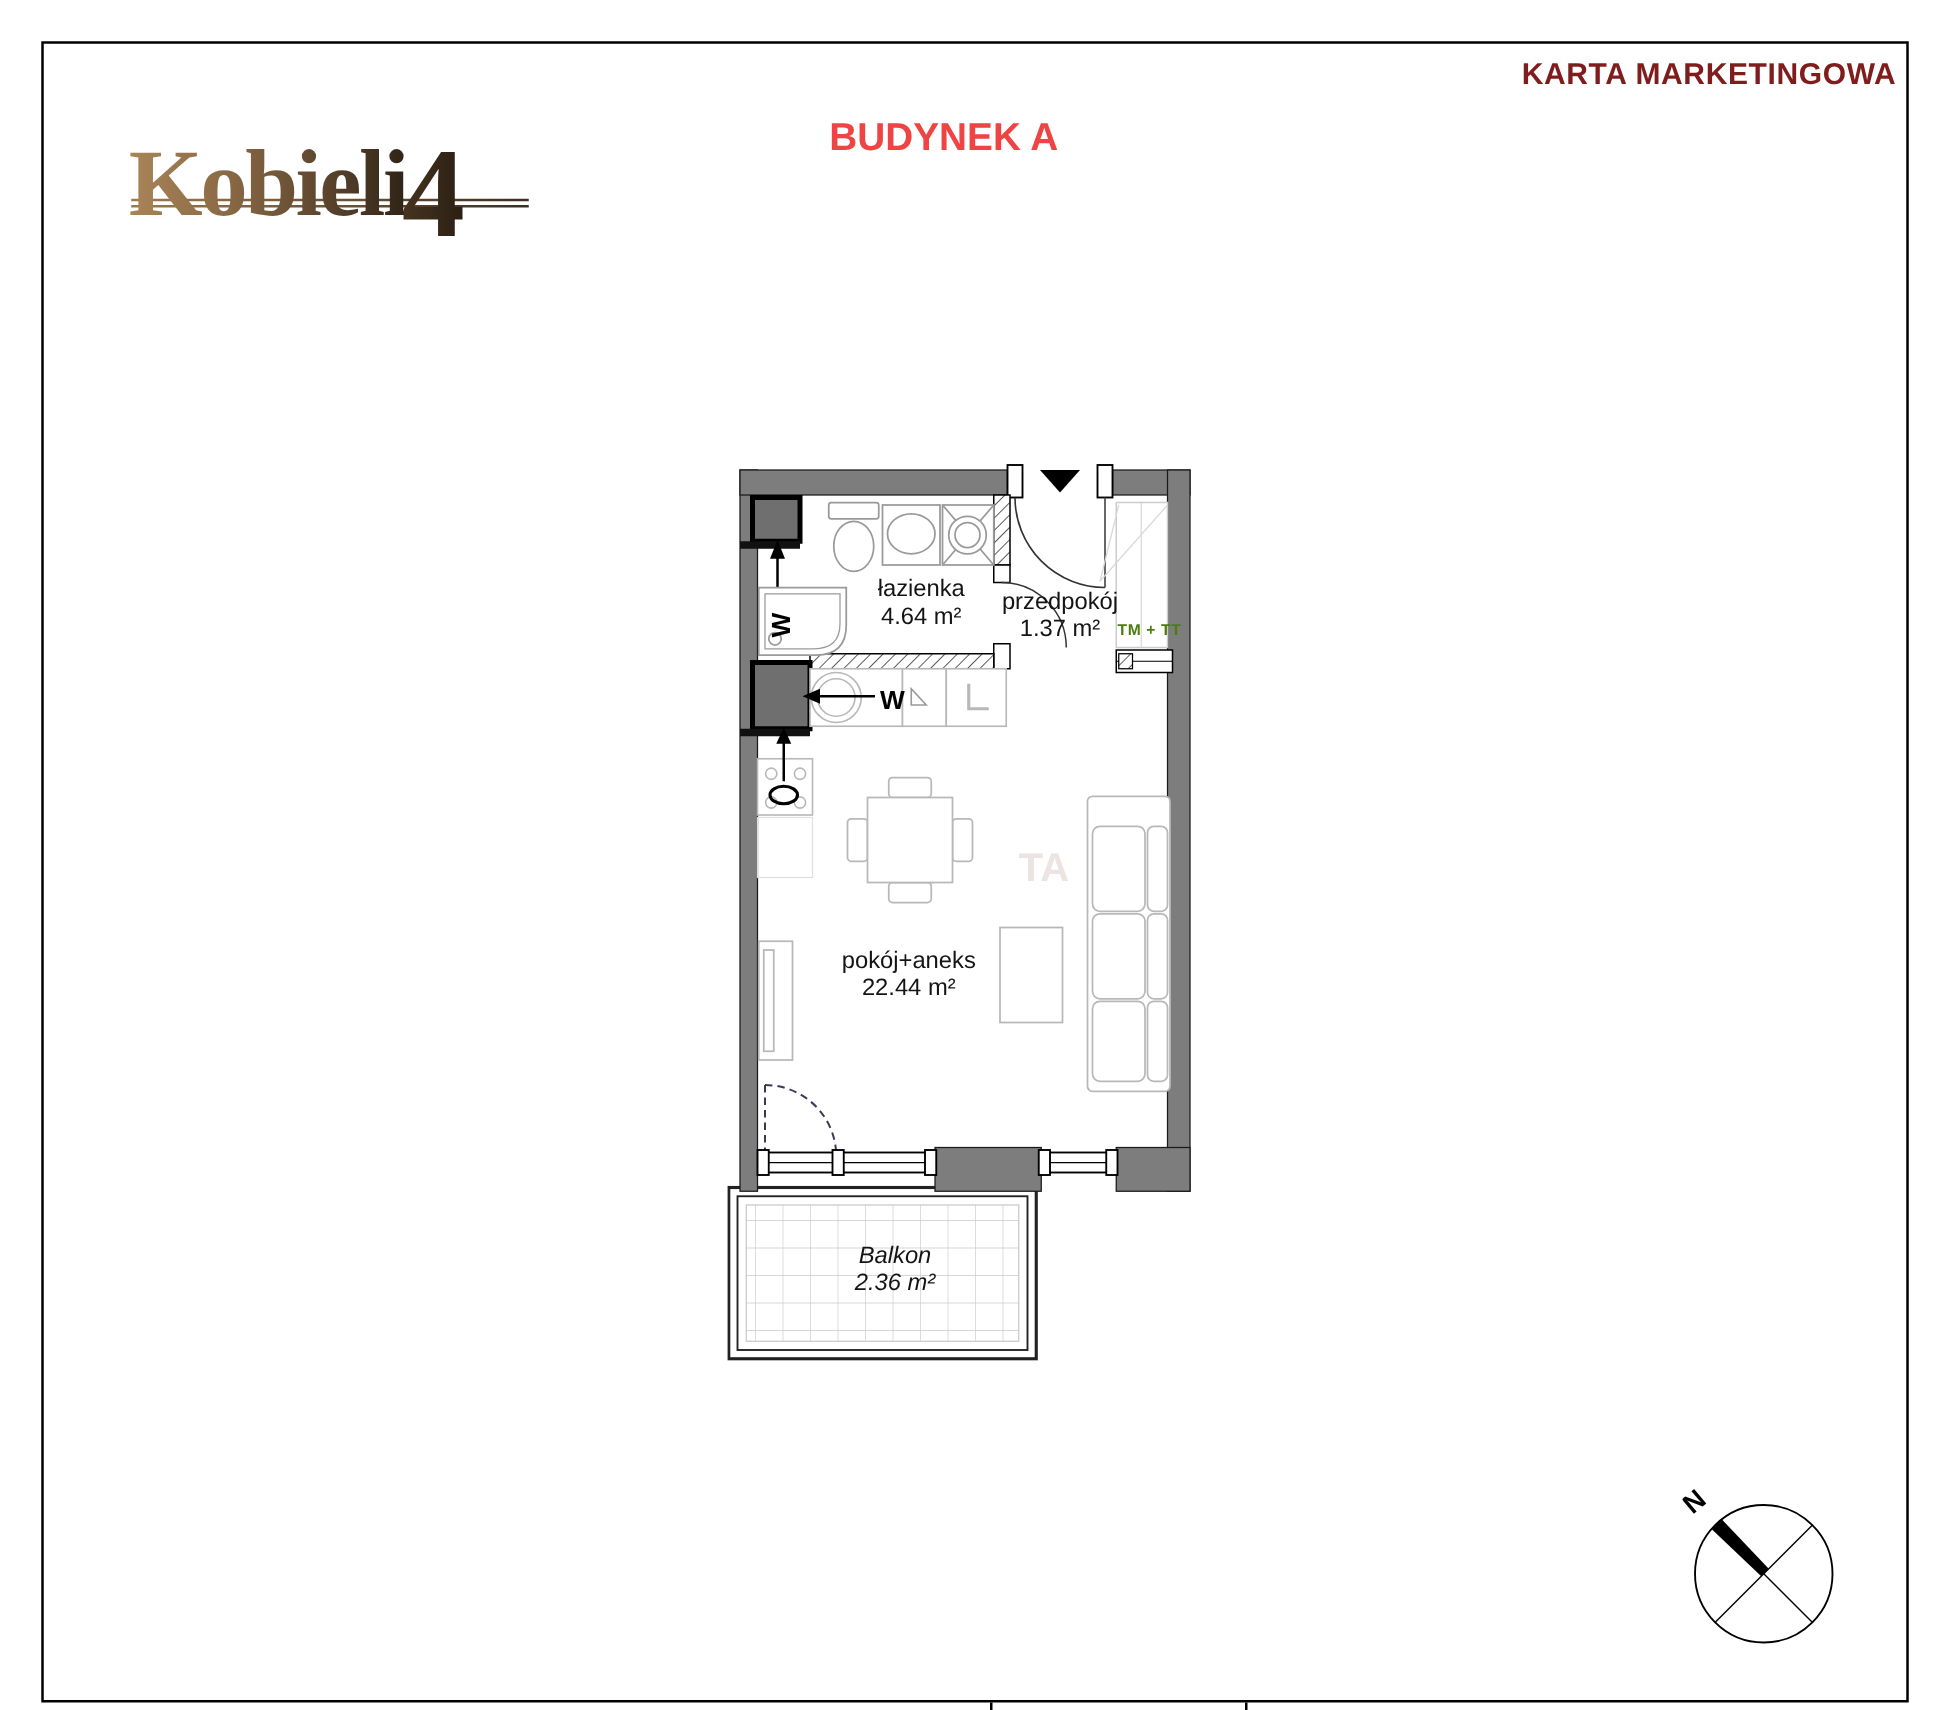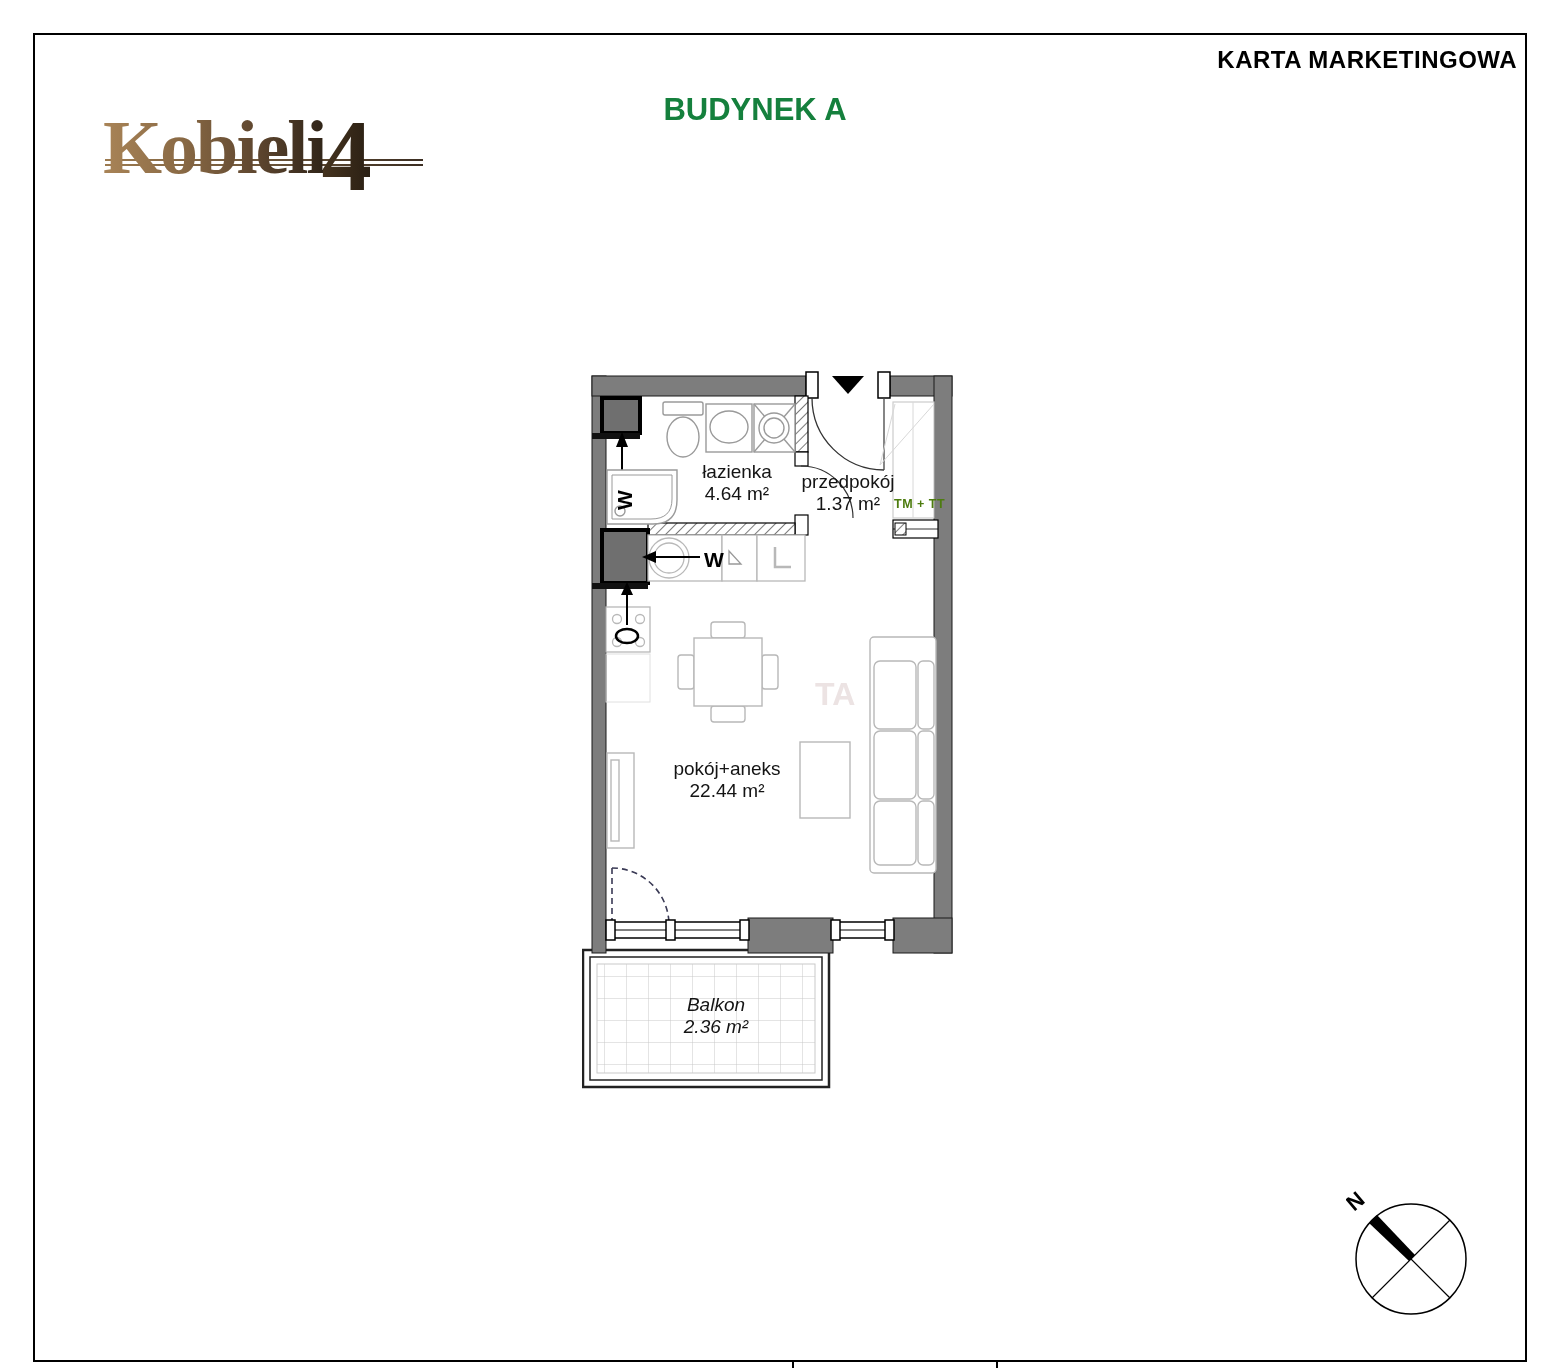--- a/index.html
+++ b/index.html
@@ -5,23 +5,23 @@
   * { margin:0; padding:0; box-sizing:border-box; }
   html,body { width:1562px; height:1368px; background:#ffffff; overflow:hidden;
               font-family:"Liberation Sans", sans-serif; }
   .page { position:relative; width:1562px; height:1368px; background:#fff; }
 
   .border-frame { position:absolute; left:33px; top:33px; width:1494px; height:1329px;
                   border:2px solid #000; }
 
   
   .karta { position:absolute; top:46px; right:45px; font-size:24px; font-weight:bold;
-           color:#000000; letter-spacing:0.5px; }
+           color:#7f1d1d; letter-spacing:0.5px; }
   .title-block { position:absolute; left:530px; top:86px; width:450px; text-align:center;
-                 font-weight:bold; color:#15803d; font-size:31px; line-height:48px; }
+                 font-weight:bold; color:#ef4444; font-size:31px; line-height:48px; }
 
   
   .logo { position:absolute; left:103px; top:88px; width:360px; height:110px; }
   .logo .txt { position:relative; z-index:2; font-family:"Liberation Serif", serif;
                font-weight:bold; font-size:76px; line-height:1;
                background:linear-gradient(90deg,#a98457 0%, #8a6a45 35%, #5d452e 70%, #2f2418 100%);
                -webkit-background-clip:text; background-clip:text; color:transparent;
                letter-spacing:-2px; }
   .logo .four { font-size:102px; position:relative; top:17px; margin-left:-4px;
                 font-family:"Liberation Serif", serif; font-weight:bold;

